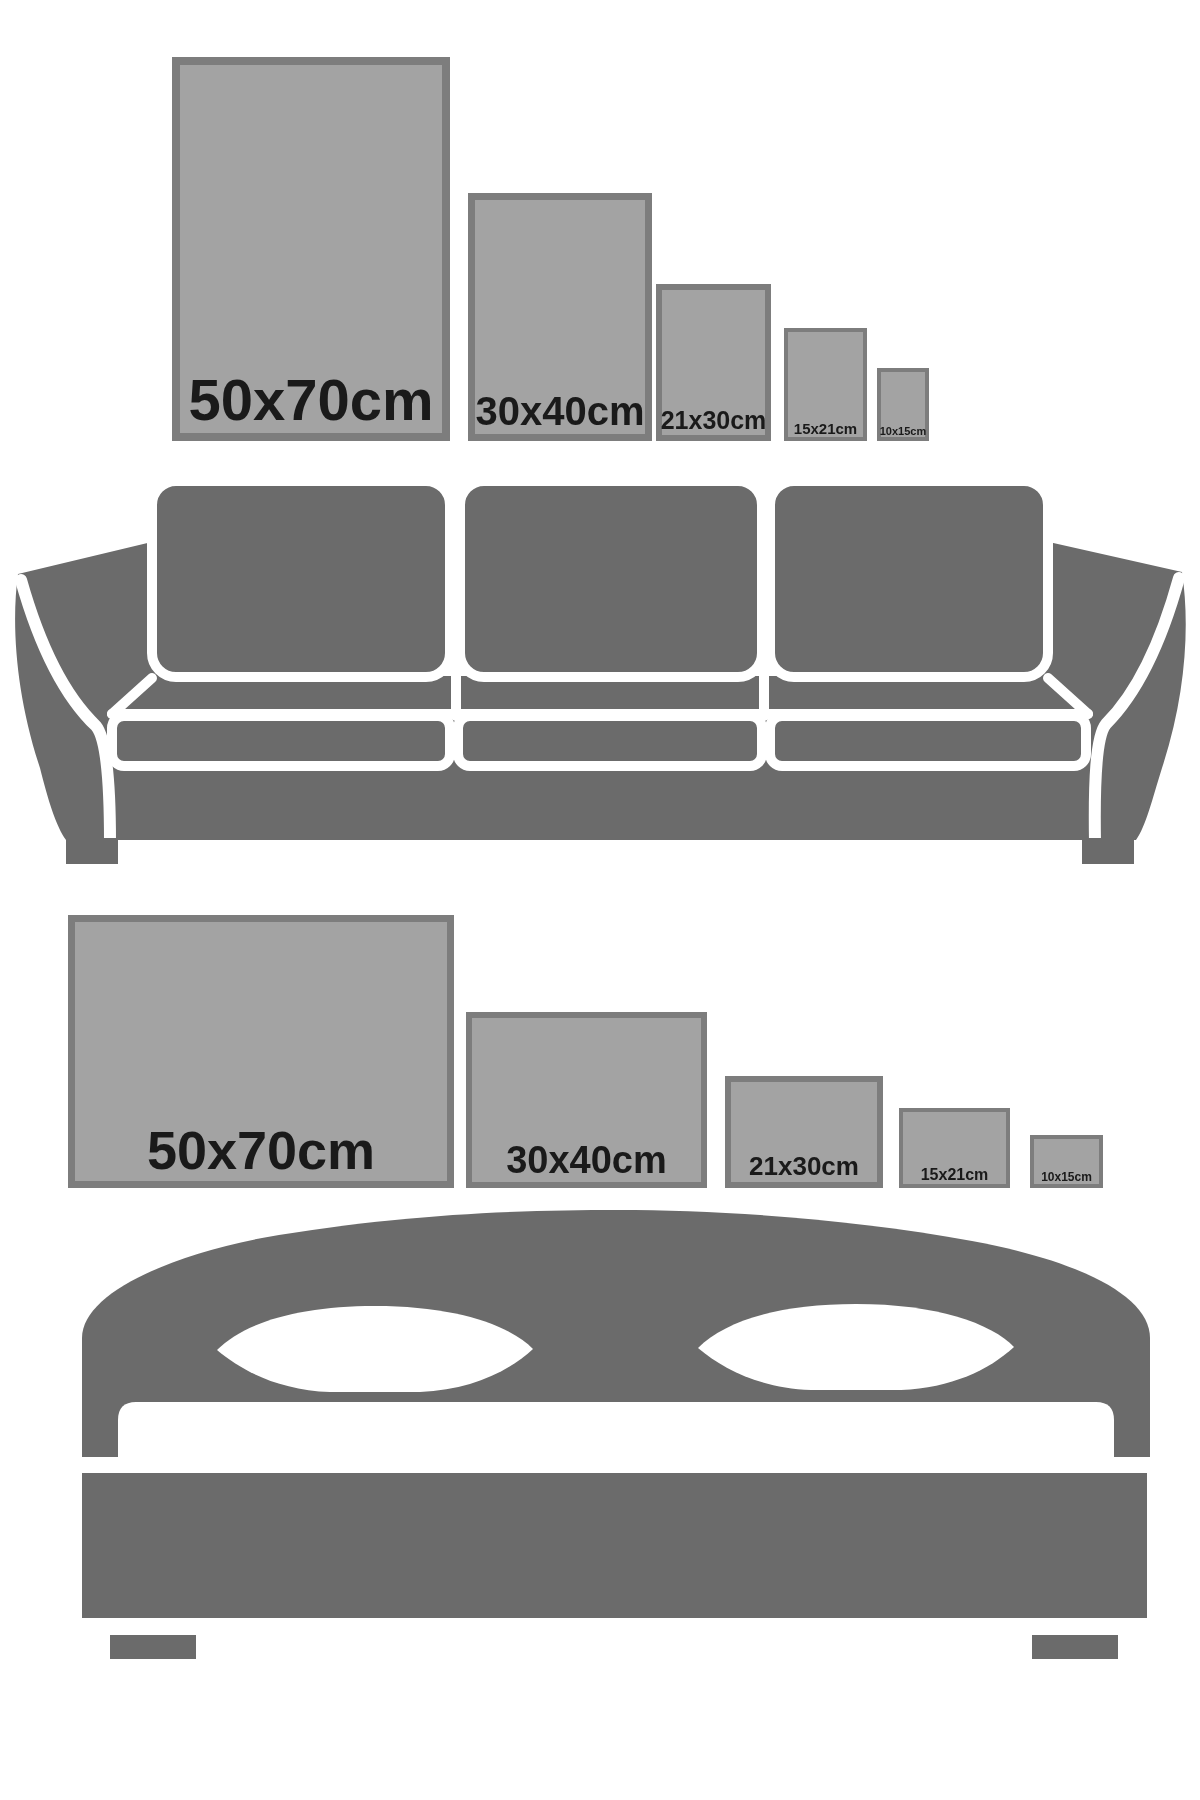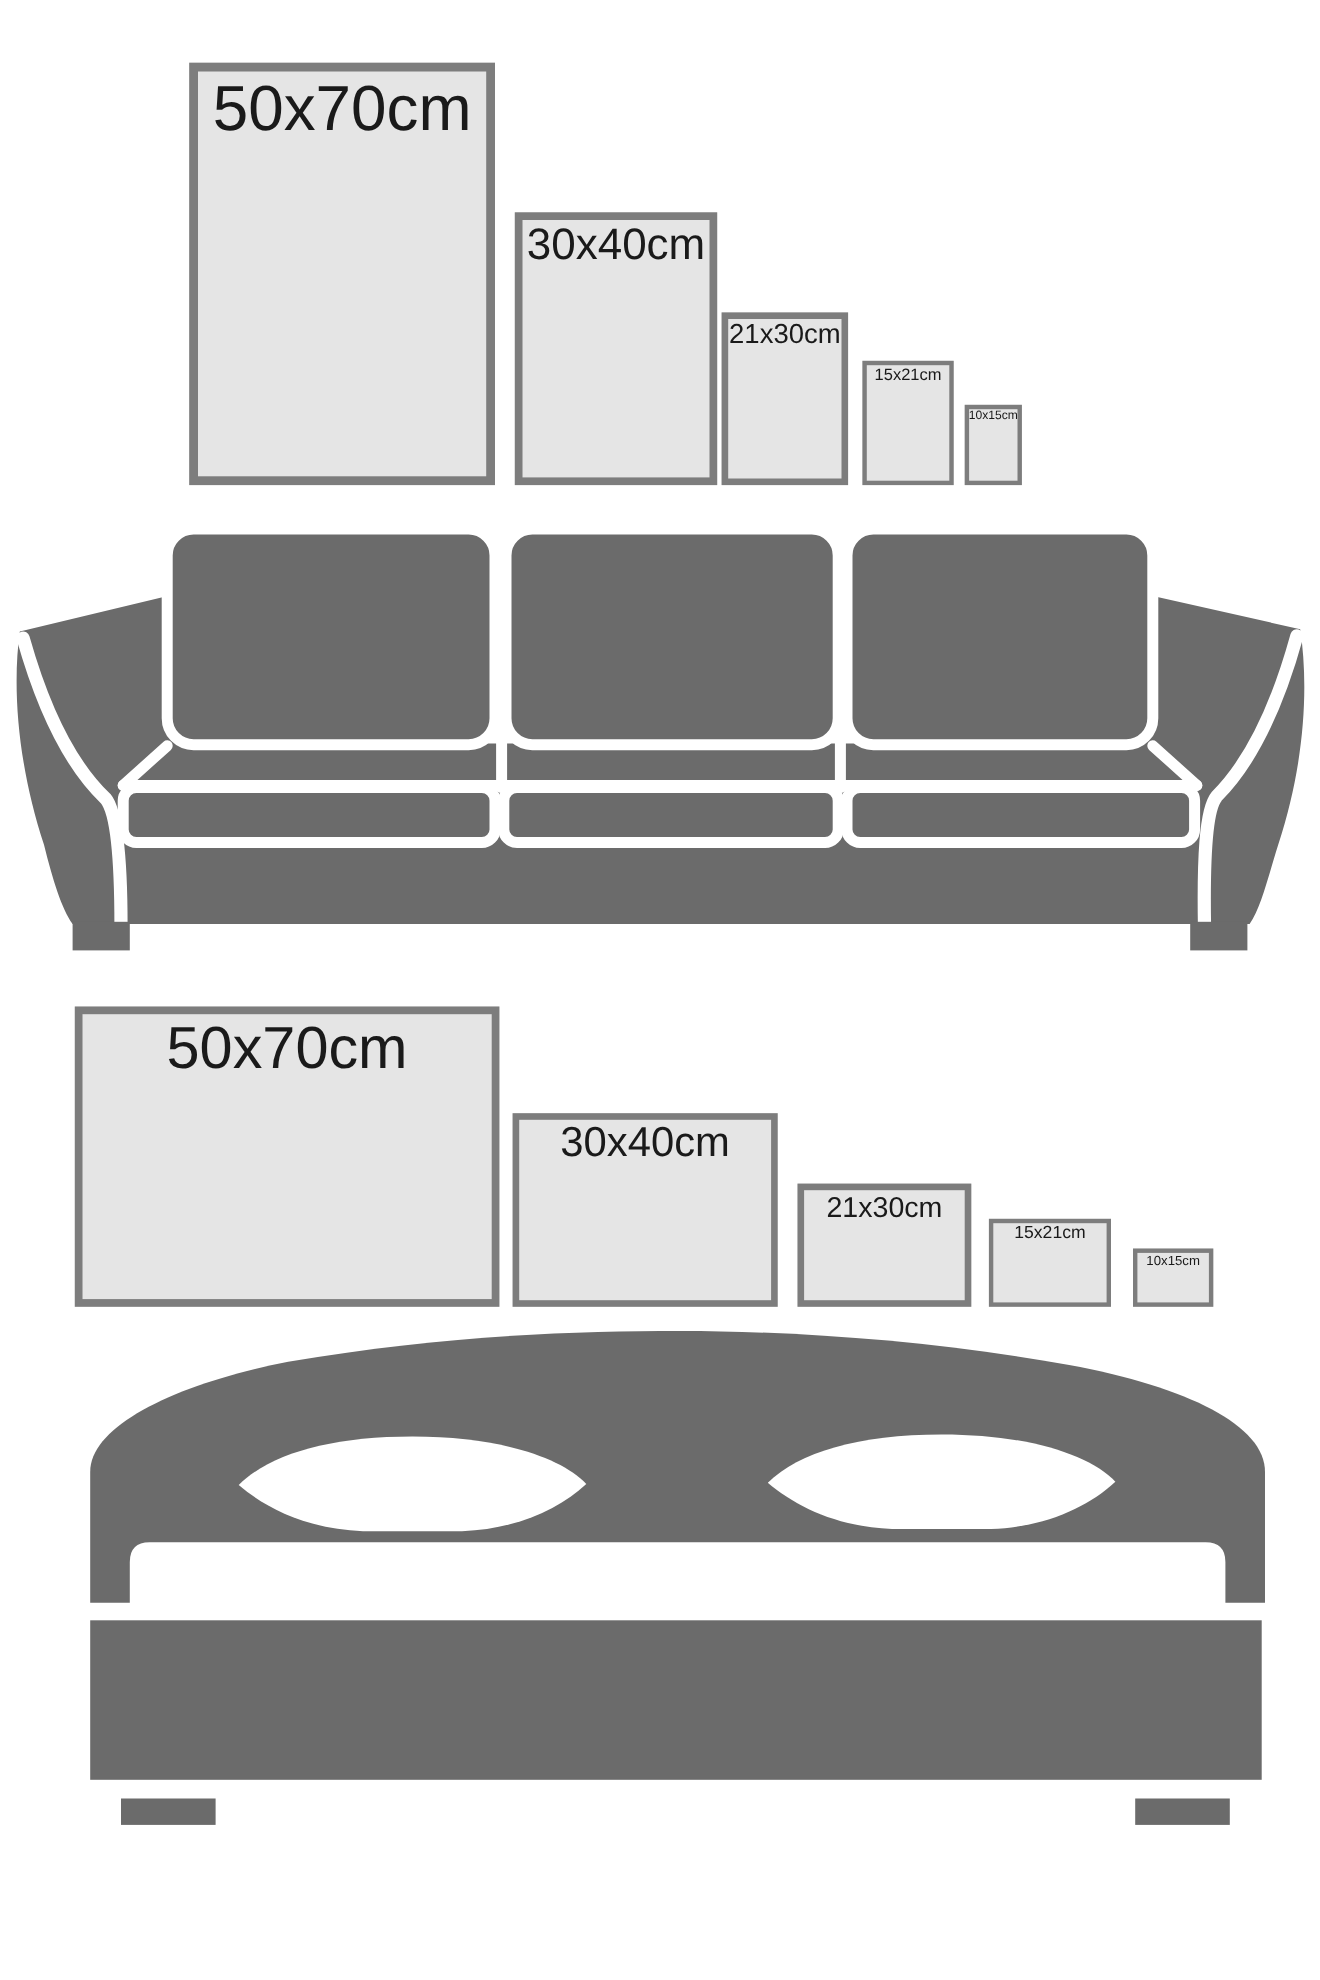--- a/index.html
+++ b/index.html
@@ -7,23 +7,23 @@
     --frame-border:#7d7d7d;
     --label-color:#1a1a1a;
     --bg:#ffffff;
   }
   html,body{margin:0;padding:0;}
   body{
     width:1200px;height:1800px;position:relative;background:var(--bg);
     font-family:"Liberation Sans", sans-serif;overflow:hidden;
   }
   .frame{
-    position:absolute;box-sizing:border-box;background:#e5e5e5;
+    position:absolute;box-sizing:border-box;background:#a3a3a3;
     border-style:solid;border-color:var(--frame-border);
-    display:flex;align-items:flex-start;justify-content:center;
+    display:flex;align-items:flex-end;justify-content:center;font-weight:bold;
   }
   .frame span{
     color:var(--label-color);white-space:nowrap;letter-spacing:0px;
   }
   
   .f1{left:172px;top:57px;width:278px;height:384px;border-width:8px;}
   .f1 span{font-size:58px;}
   .f2{left:468px;top:193px;width:184px;height:248px;border-width:7px;}
   .f2 span{font-size:40px;}
   .f3{left:656px;top:284px;width:115px;height:157px;border-width:6px;}

